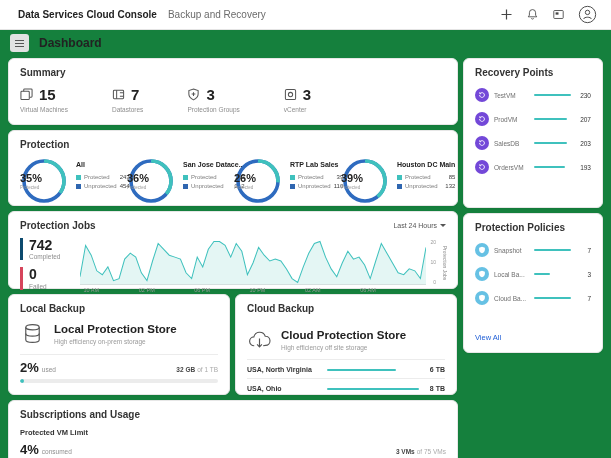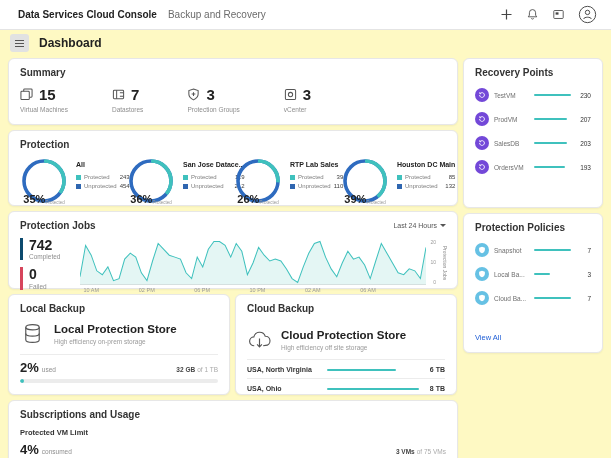--- a/index.html
+++ b/index.html
@@ -1,18 +1,18 @@
 <!DOCTYPE html>
 <html><head>
 <meta charset="utf-8">
 <style>
   * { margin:0; padding:0; box-sizing:border-box; }
   html,body { background:#fff; }
   body { font-family:"Liberation Sans", sans-serif; }
-  .page { width:611px; height:458px; background:#fef9c3; overflow:hidden; position:relative; }
+  .page { width:611px; height:458px; background:#15803d; overflow:hidden; position:relative; }
 
   
   .topbar { height:30px; background:#fff; border-bottom:1px solid #e4e4e4; display:flex; align-items:center; justify-content:space-between; padding:0 14px 0 18px; }
   .brand { display:flex; align-items:baseline; }
   .brand-name { font-size:10px; font-weight:bold; color:#222; }
   .app-name { font-size:10px; color:#6b6b6b; margin-left:11px; }
   .topbar-actions { display:flex; align-items:center; gap:13px; }
   .icon-btn { background:none; border:none; cursor:pointer; color:#454545; display:flex; align-items:center; padding:0; }
   .icon-btn svg { display:block; }
 
@@ -35,21 +35,21 @@
   .stat-top { display:flex; align-items:center; gap:6px; }
   .stat-top svg { display:block; }
   .stat-value { font-size:15px; font-weight:bold; color:#222; }
   .stat-label { font-size:6.5px; color:#8e8e8e; margin-top:3px; }
 
   
   .pgroups { display:flex; justify-content:space-between; margin-top:7px; }
   .pgroup { display:flex; gap:8px; width:107px; }
   .donut { position:relative; width:48px; height:48px; flex:none; }
   .donut svg { transform:rotate(-90deg); }
-  .donut-center { position:absolute; inset:0; display:flex; flex-direction:row; align-items:flex-end; justify-content:center; }
+  .donut-center { position:absolute; inset:0; display:flex; flex-direction:column; align-items:flex-start; justify-content:center; }
   .donut-pct { font-size:11px; font-weight:bold; color:#222; }
   .donut-cap { font-size:4.5px; color:#9a9a9a; margin-top:1px; }
   .pgroup-info { flex:1; padding-top:4px; }
   .pgroup-name { font-size:7px; font-weight:bold; color:#222; margin-bottom:6px; white-space:nowrap; }
   .legend-row { display:flex; align-items:center; gap:3px; font-size:6px; color:#7e7e7e; margin-top:3px; }
   .sq { width:5px; height:5px; flex:none; }
   .sq.teal { background:#3fc1bd; }
   .sq.navy { background:#2f66b0; }
   .legend-val { margin-left:auto; color:#3c3c3c; }
 

